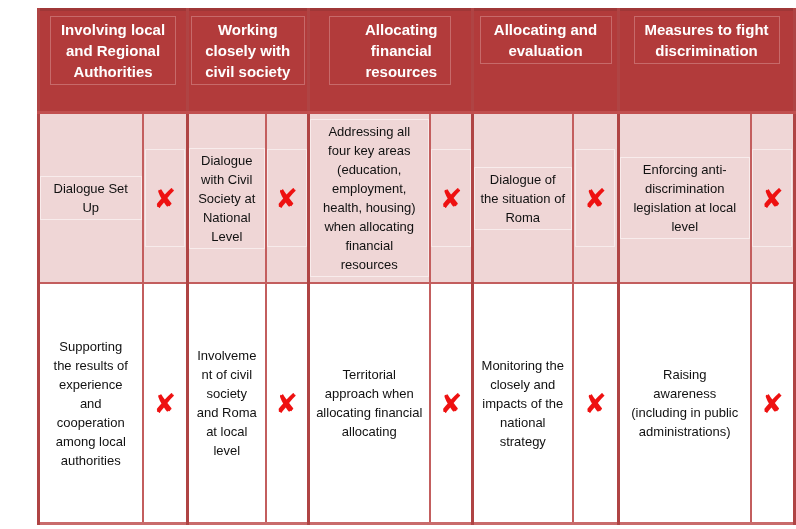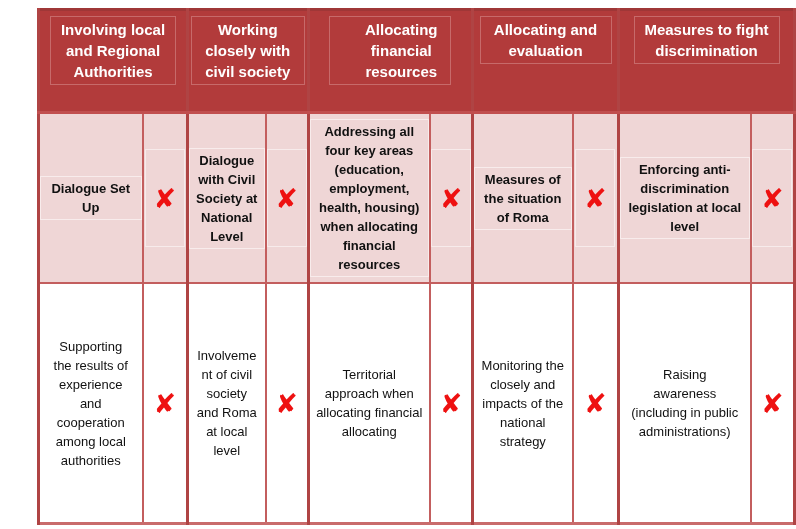--- a/index.html
+++ b/index.html
@@ -33,21 +33,21 @@
   tr.r1 td{ background:var(--row1-bg); height:168px; vertical-align:middle; border-bottom:2px solid var(--border-light); }
   tr.r2 td{ background:var(--row2-bg); height:238px; vertical-align:middle; }
   td.txt{ border-left:3px solid var(--border-strong); }
   td.xc { border-left:2px solid var(--border-light); }
   td.sliver{ border-left:3px solid var(--border-strong); }
 
   .tin{
     display:inline-block; padding:2px 5px; color:var(--body-text);
     font-size:13px; line-height:19px;
   }
-  tr.r1 .tin{ border:1px solid rgba(255,255,255,.55);font-weight:bold; }
+  tr.r1 .tin{ border:1px solid rgba(255,255,255,.55); }
 
   .xwrap{ display:flex; align-items:center; justify-content:center; margin:0 auto; }
   tr.r1 .xwrap{ border:1px solid rgba(255,255,255,.5); width:38px; height:96px; }
   .xmark{
     font-family:"DejaVu Sans", sans-serif; font-weight:bold;
     color:var(--mark-red); font-size:27px; line-height:1;
   }
   td.sliver .xpartial{ display:inline-block; transform:translateX(6px); }
 
   
@@ -114,21 +114,21 @@
       </td>
       <td class="txt">
         <div class="tin">Addressing all four key areas (education, employment, health, housing) when allocating financial resources</div>
       </td>
       <td class="xc">
         <div class="xwrap">
               <span class="xmark">✘</span>
             </div>
       </td>
       <td class="txt">
-        <div class="tin">Measures of the situation of Roma</div>
+        <div class="tin">Dialogue of the situation of Roma</div>
       </td>
       <td class="xc">
         <div class="xwrap">
               <span class="xmark">✘</span>
             </div>
       </td>
       <td class="txt">
         <div class="tin">Enforcing anti-discrimination legislation at local level</div>
       </td>
       <td class="xc">

